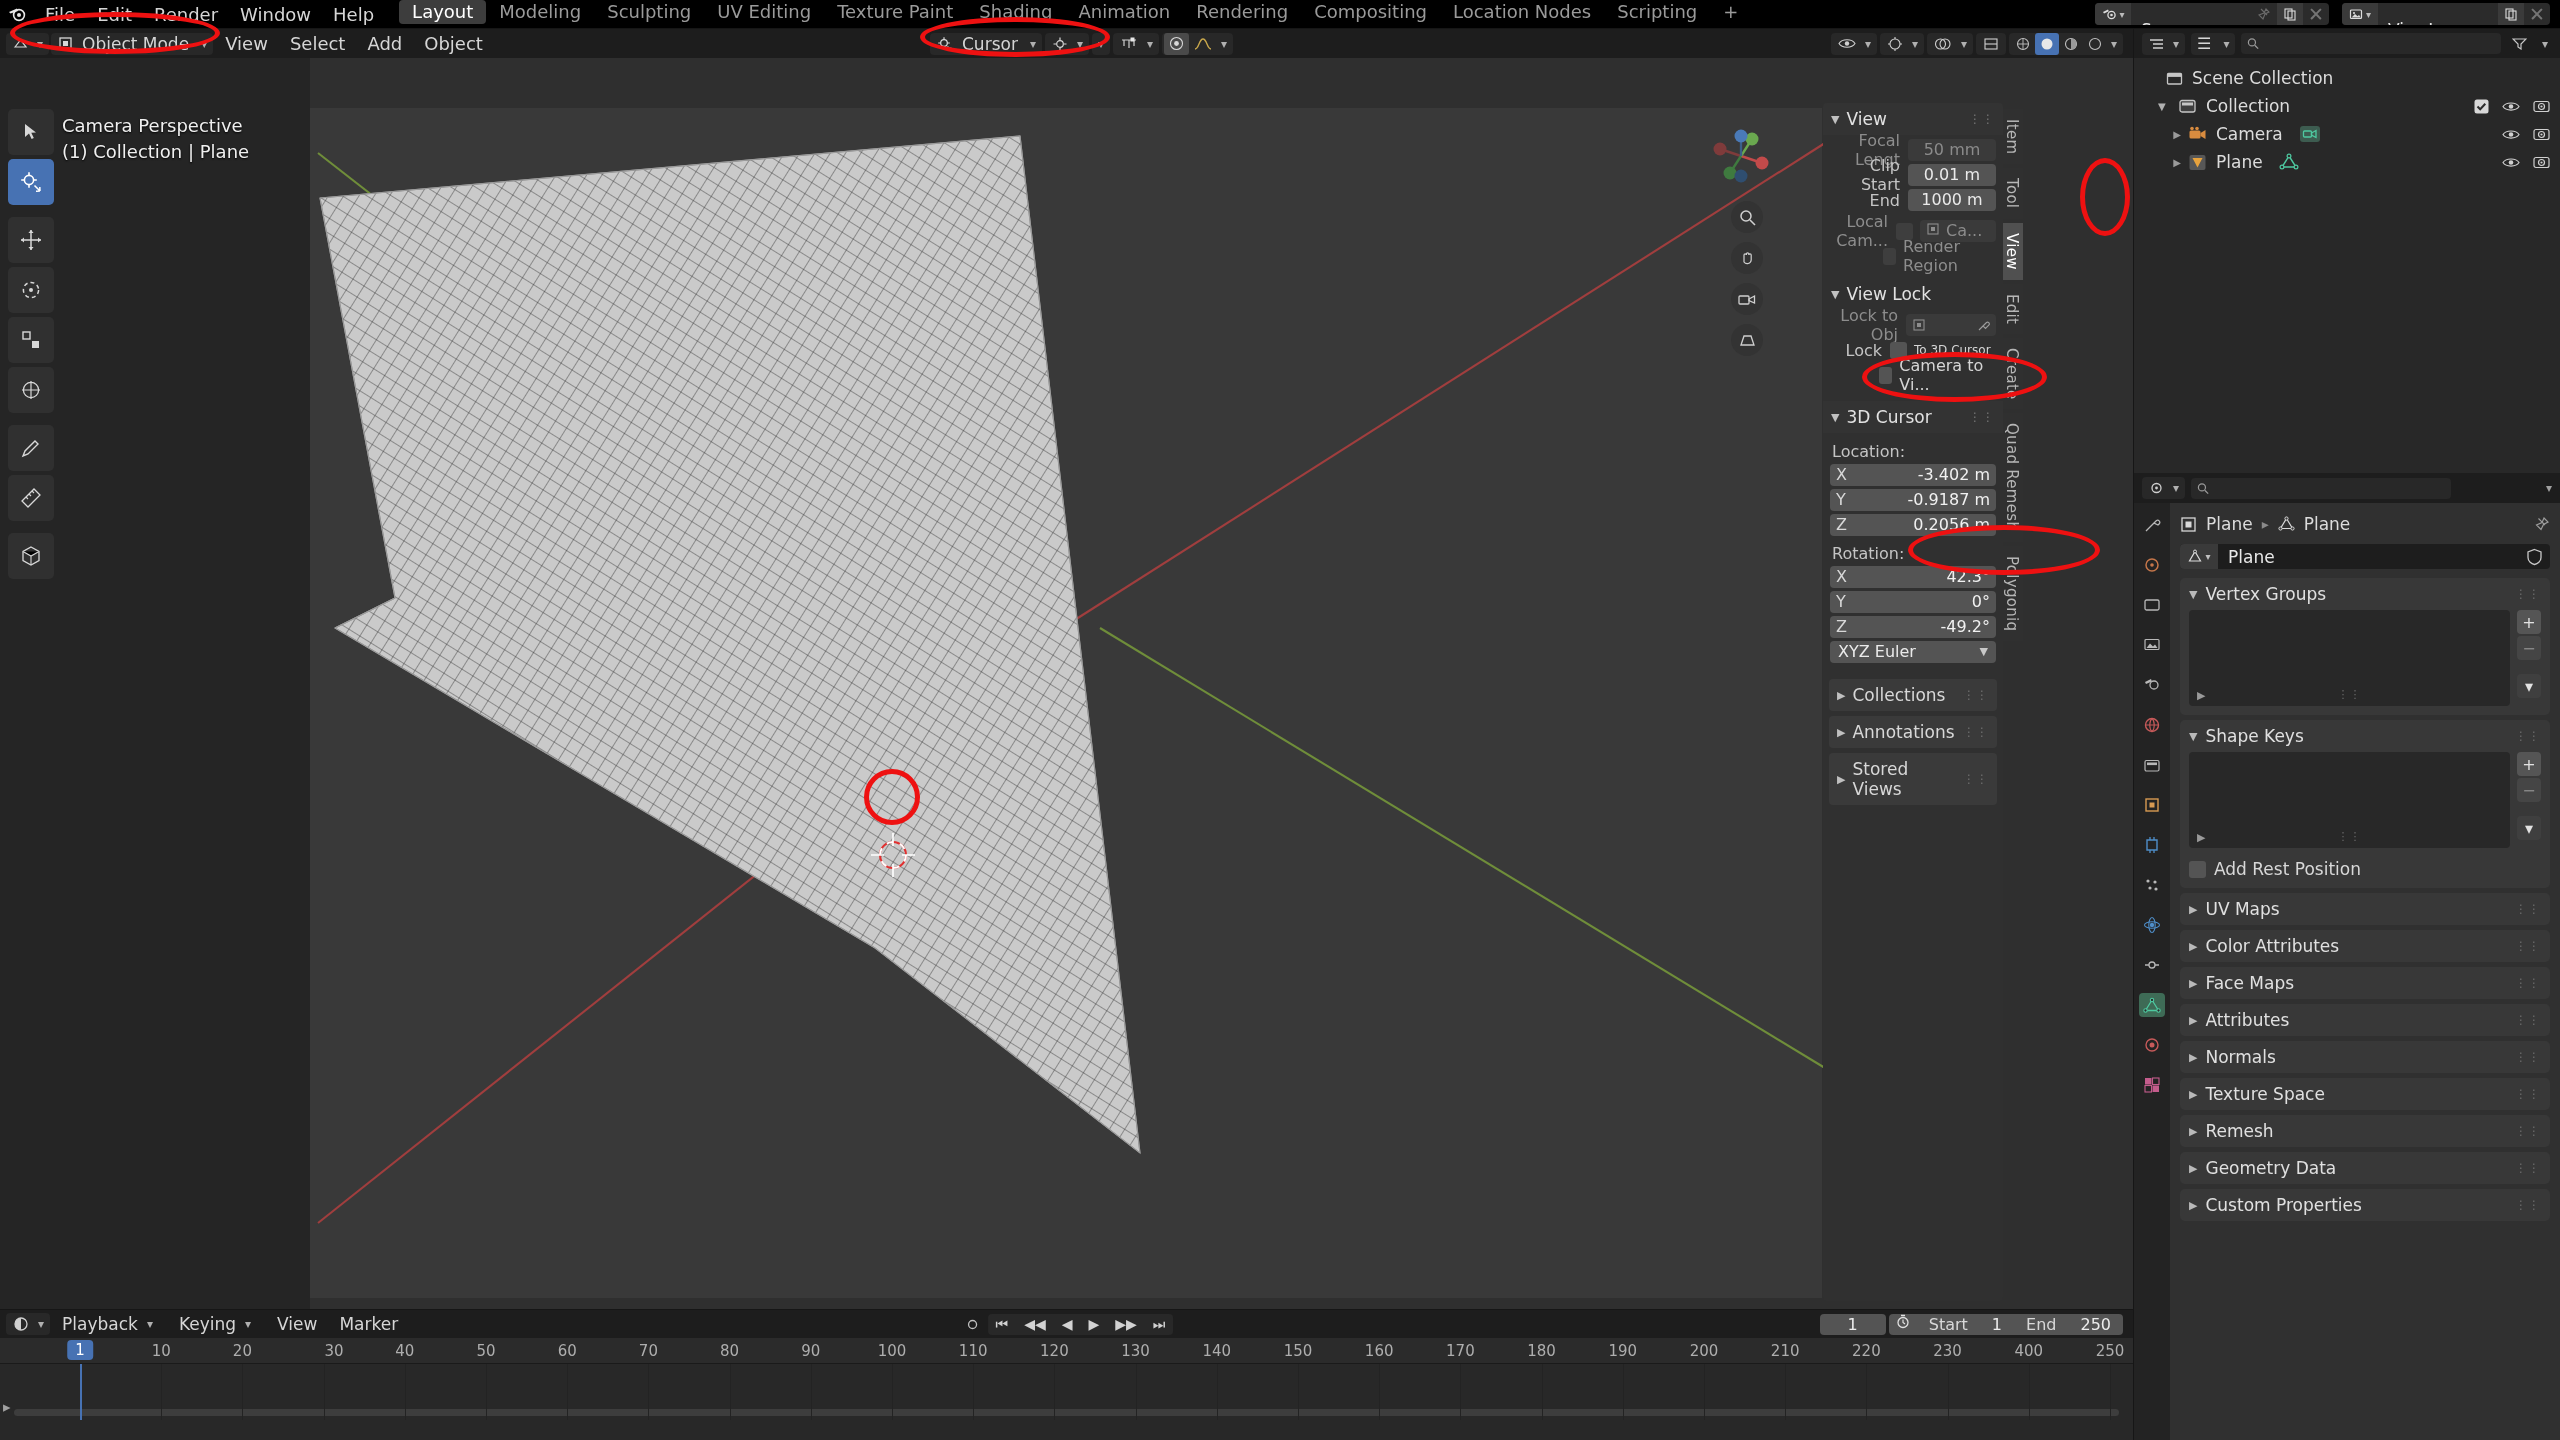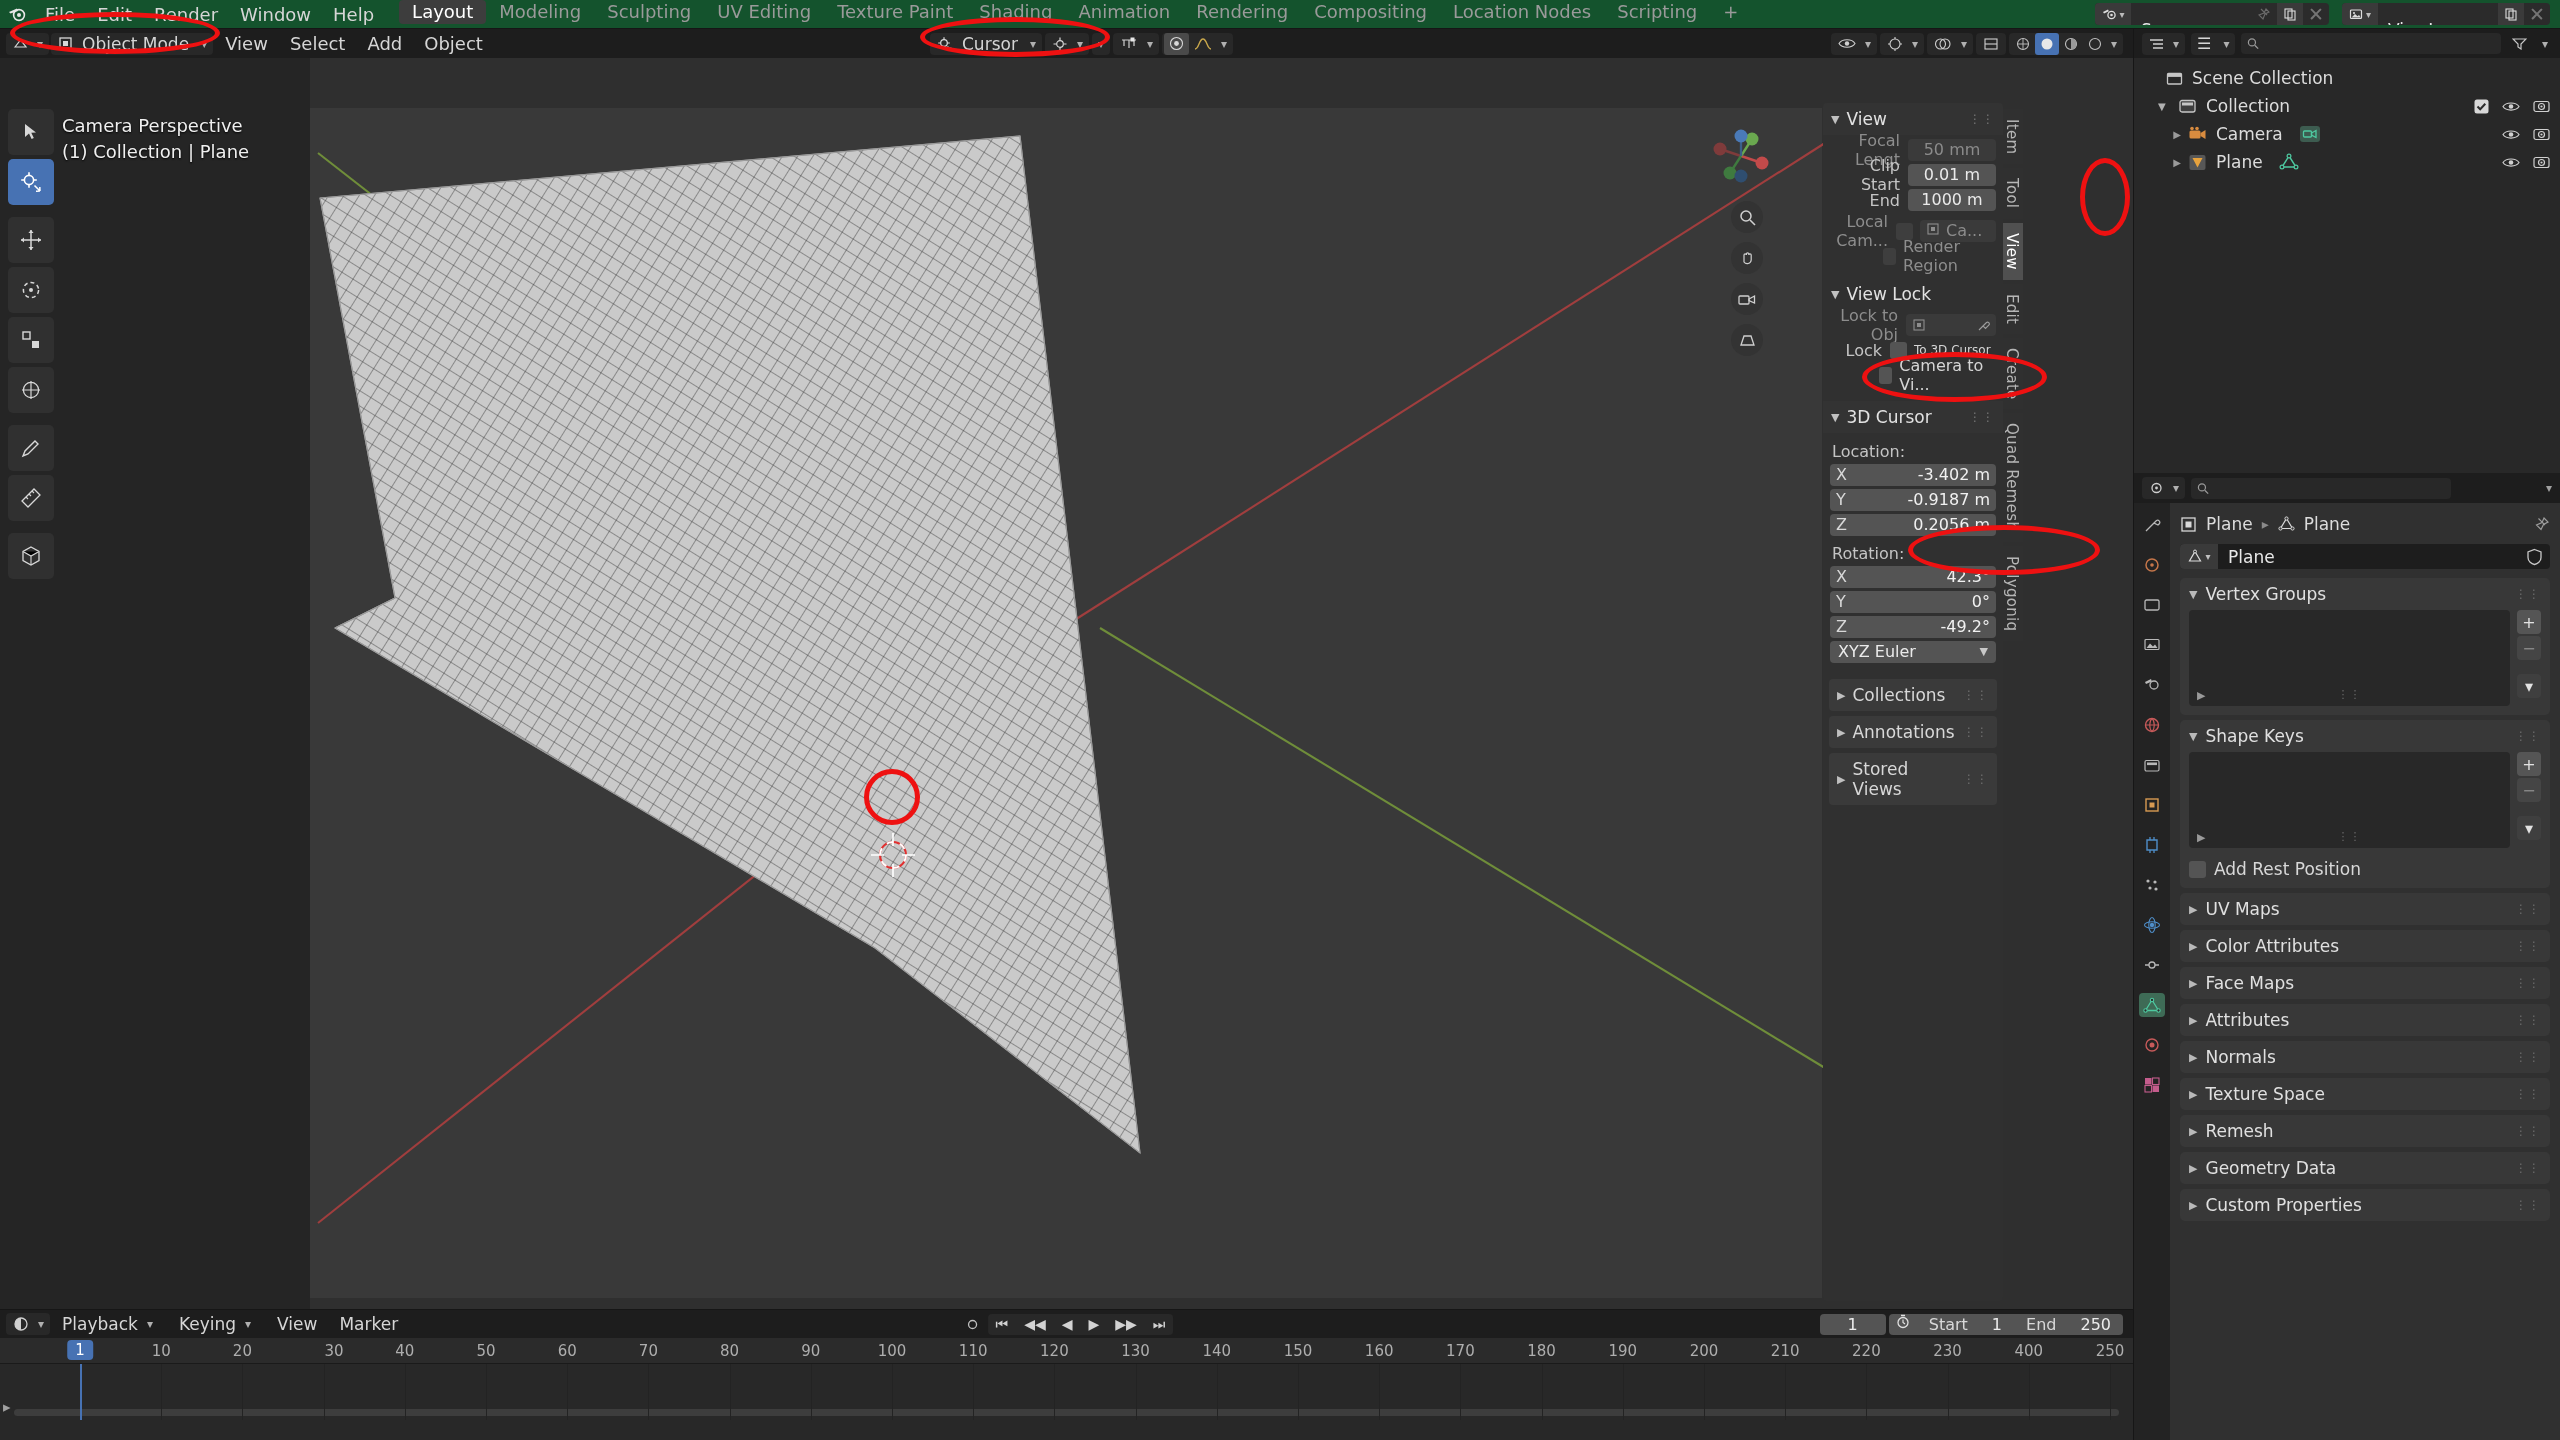--- a/index.html
+++ b/index.html
@@ -9,21 +9,21 @@
     font-family: "DejaVu Sans", "Liberation Sans", sans-serif;
     font-size: 19px;
     color: #e5e5e5;
     overflow: hidden;
   }
   #app { position: relative; width: 2560px; height: 1440px; }
 
   
   .topbar {
     position: absolute; top: 0; left: 0; width: 2560px; height: 29px;
-    background: #14532d;
+    background: #000000;
     display: flex; align-items: center;
     border-bottom: 1px solid #161616;
   }
   .blender-logo {
     width: 34px; height: 29px; display: flex; align-items: center; justify-content: center;
   }
   .menu-item {
     padding: 0 11px; height: 29px; line-height: 29px;
     font-size: 18px; color: #d6d6d6; white-space: nowrap; cursor: default;
   }

